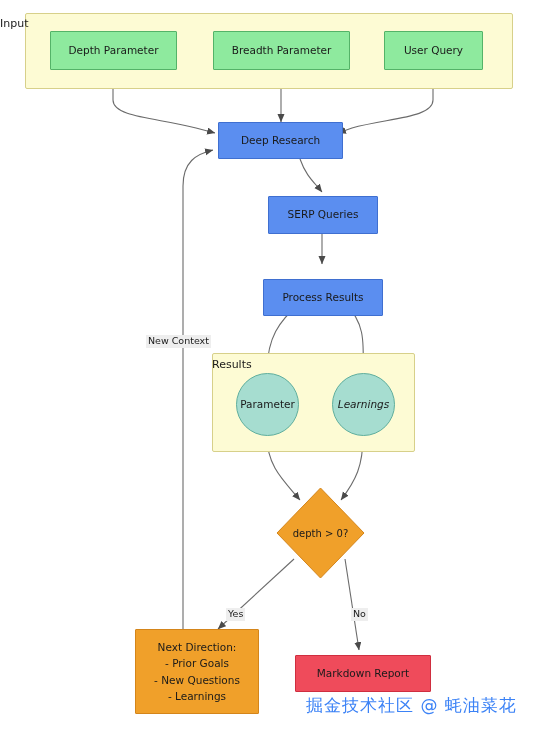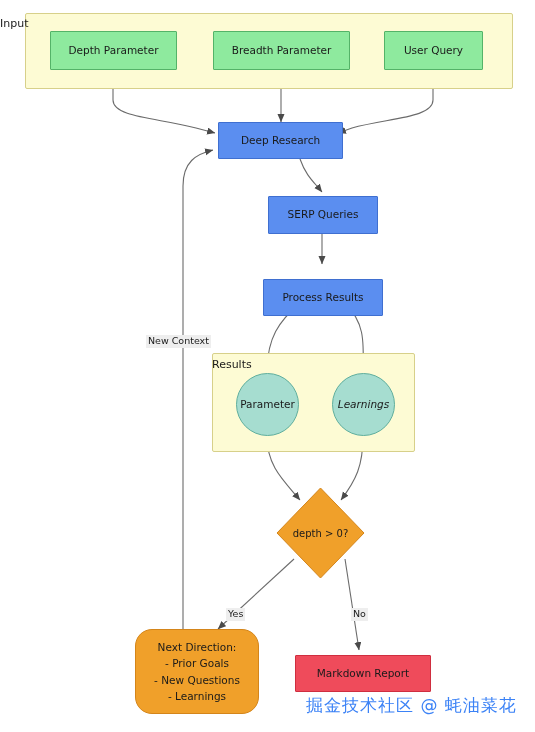--- a/index.html
+++ b/index.html
@@ -214,21 +214,21 @@
     <span>Learnings</span>
   </div>
 
   <div class="diamond-wrap" style="left:276px; top:487px; width:89px; height:92px;">
     <svg class="diamond-shape" viewBox="0 0 89 92" preserveAspectRatio="none">
       <polygon points="44.5,1 88,46 44.5,91 1,46" fill="#f0a02a" stroke="#d4851a" stroke-width="1"></polygon>
     </svg>
     <div class="diamond-label">depth &gt; 0?</div>
   </div>
 
-  <div class="node box box-orange multiline" style="left:135px; top:629px; width:124px; height:85px;border-radius:17px;">
+  <div class="node box box-orange multiline" style="left:135px; top:629px; width:124px; height:85px;">
     <span class="ln">Next Direction:</span>
     <span class="ln">- Prior Goals</span>
     <span class="ln">- New Questions</span>
     <span class="ln">- Learnings</span>
   </div>
 
   <div class="node box box-red" style="left:295px; top:655px; width:136px; height:37px;">
     <span>Markdown Report</span>
   </div>
 

